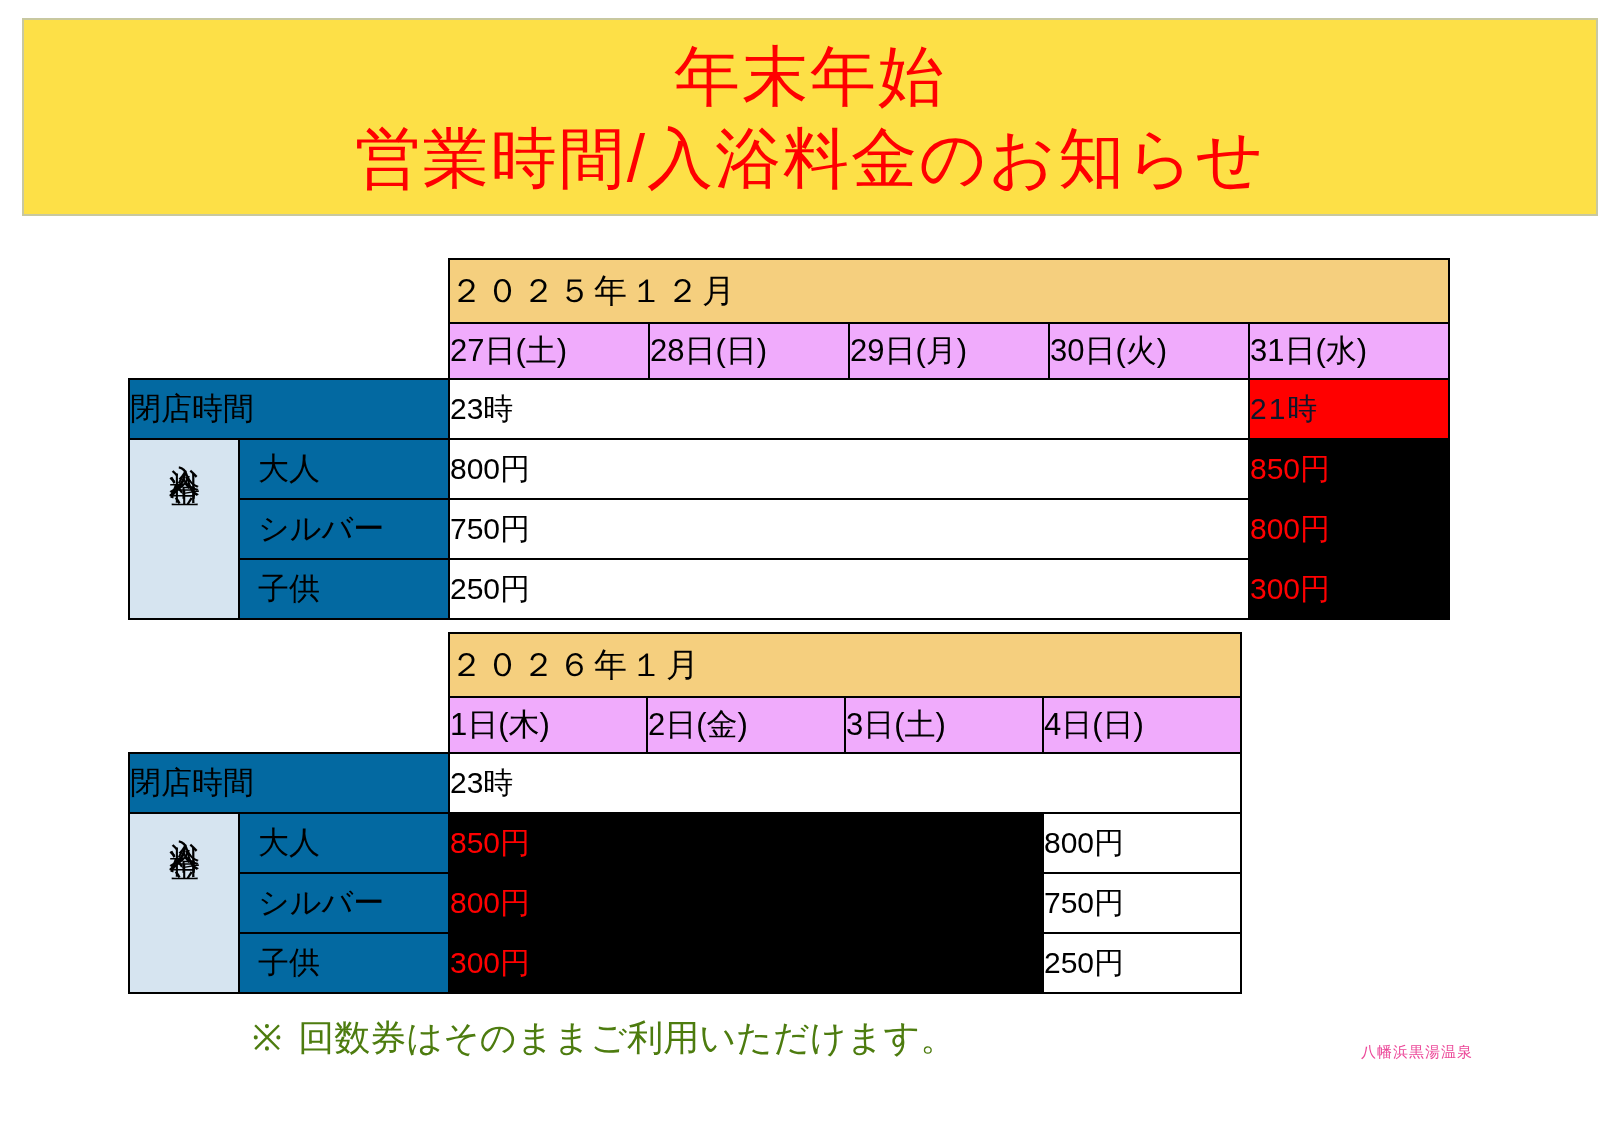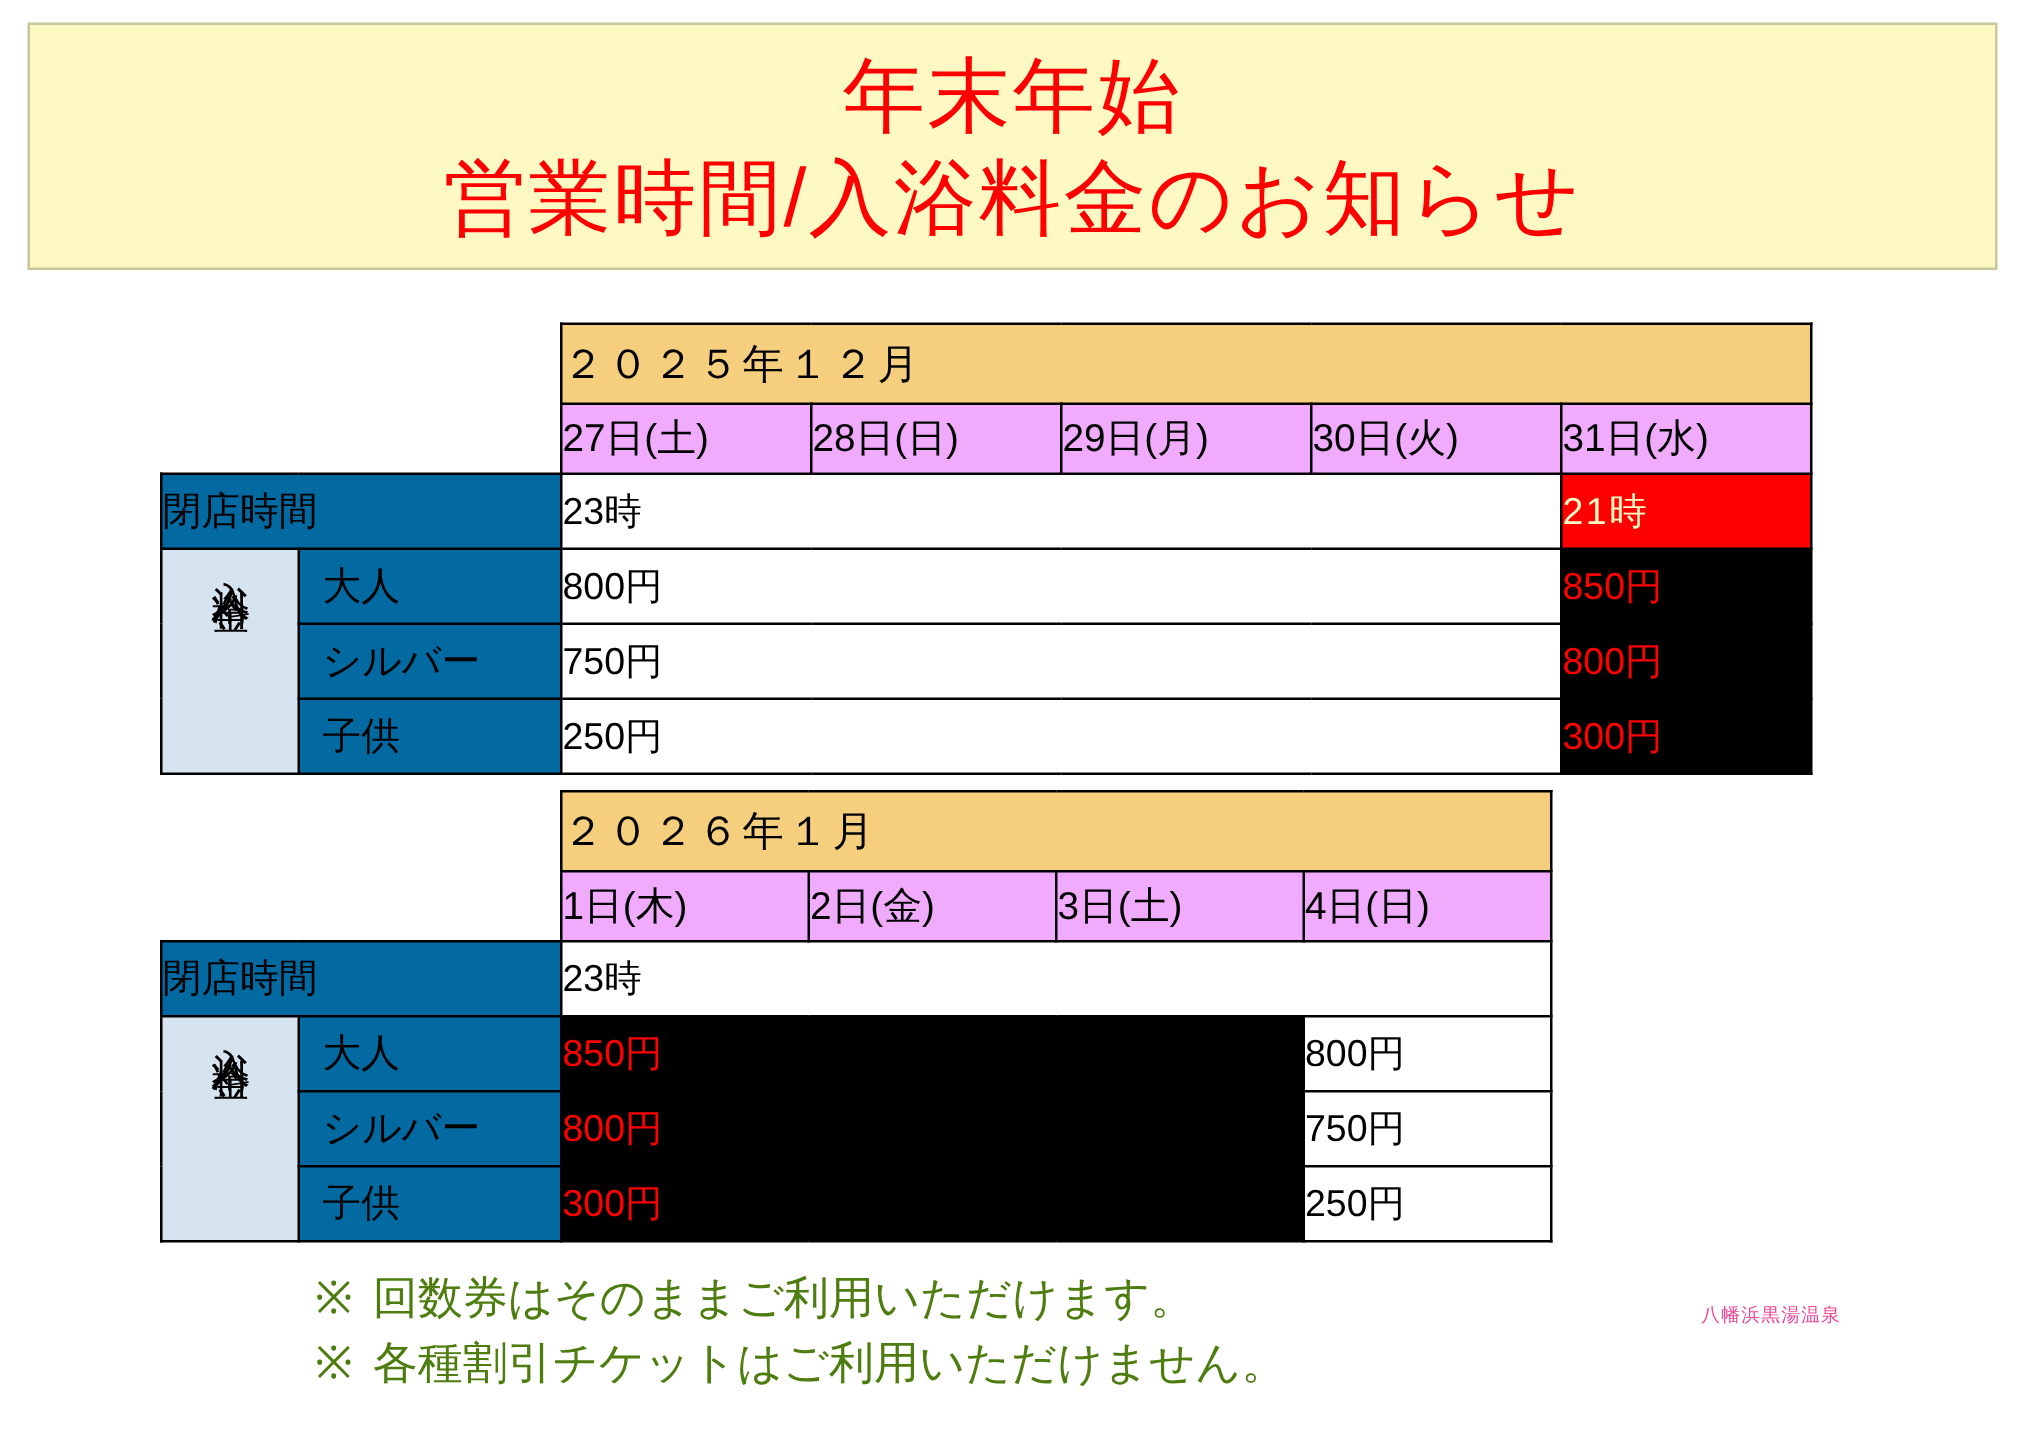--- a/index.html
+++ b/index.html
@@ -16,21 +16,21 @@
     overflow: hidden;
   }
 
   
   .title-banner {
     position: absolute;
     left: 22px;
     top: 18px;
     width: 1576px;
     height: 198px;
-    background: #fef9c3;
+    background: #fde047;
     border: 2px solid #c8c8a0;
     box-sizing: border-box;
     display: flex;
     flex-direction: column;
     align-items: center;
     justify-content: center;
   }
   .title-line {
     color: #ff0000;
     font-size: 66px;
@@ -74,21 +74,21 @@
     font-size: 31px;
     writing-mode: vertical-rl;
     text-orientation: upright;
     letter-spacing: 4px;
     white-space: nowrap;
   }
   .vert-label-inner {
     display: inline-block;
   }
   .cell { background: #ffffff; height: 58px; }
-  .cell-red { background: #ff0000; color: #fef9c3; font-weight: bold; letter-spacing: 2px; }
+  .cell-red { background: #ff0000; color: #0f172a; font-weight: bold; letter-spacing: 2px; }
   .cell-yellow { background: #000000; color: #ff0000; font-weight: bold; }
 
   
   #table-dec { left: 128px; top: 258px; width: 1322px; }
   
   #table-jan { left: 128px; top: 632px; width: 1110px; padding-left: 16px; }
 
   
   .notes {
     position: absolute;
@@ -244,20 +244,17 @@
     <td class="cell cell-yellow" colspan="3">300円</td>
     <td class="cell">250円</td>
   </tr>
 </tbody>
   </table>
 
 <div class="notes">
   <div class="note-line">
     <span class="note-mark">※</span><span>回数券はそのままご利用いただけます。</span>
   </div>
-  <div class="note-line">
-    <span class="note-mark">※</span><span>各種割引チケットはご利用いただけません。</span>
-  </div>
 </div>
 
 <div class="logo">
   <div class="logo-small">八幡浜黒湯温泉</div>
 </div>
 
 </body></html>

